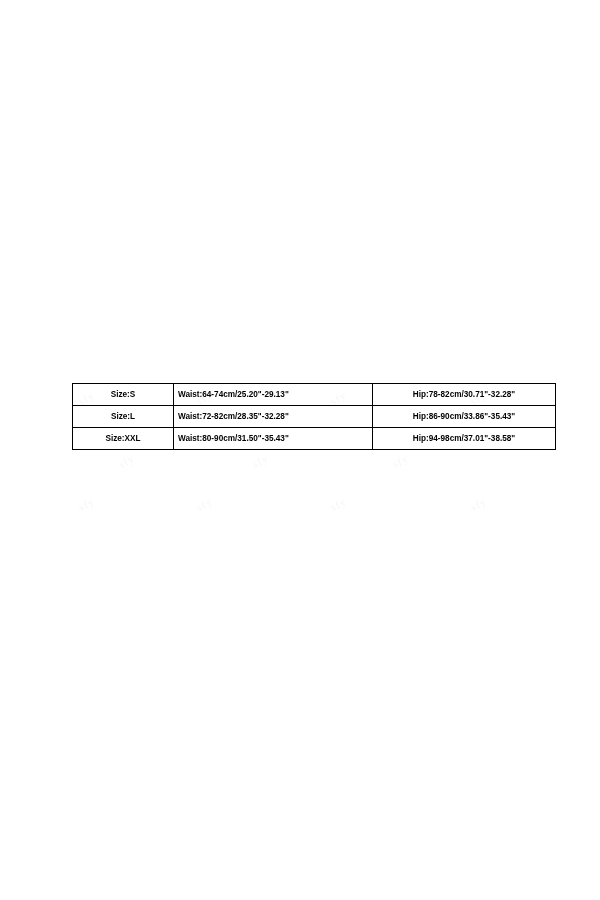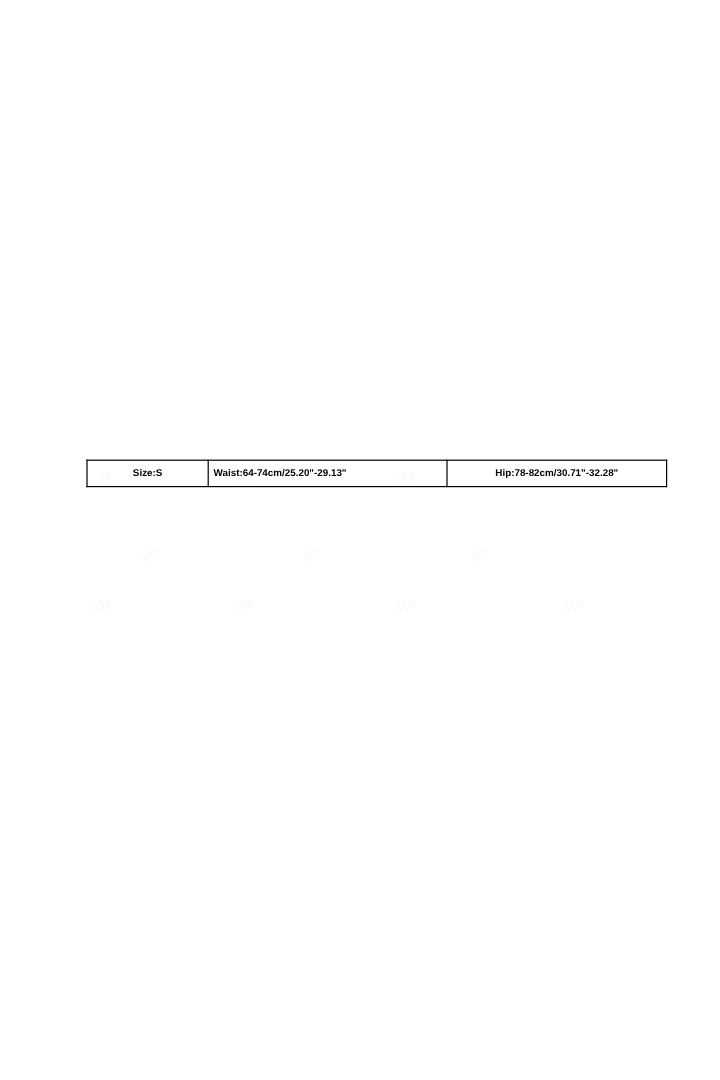--- a/index.html
+++ b/index.html
@@ -74,20 +74,30 @@
 <body>
 
 <div class="size-chart-wrap">
   <table class="size-table">
     <tbody>
       <tr>
         <td class="col-size">Size:S</td>
         <td class="col-waist">Waist:64-74cm/25.20"-29.13"</td>
         <td class="col-hip">Hip:78-82cm/30.71"-32.28"</td>
       </tr>
+      <tr>
+        <td class="col-size">Size:L</td>
+        <td class="col-waist">Waist:72-82cm/28.35"-32.28"</td>
+        <td class="col-hip">Hip:86-90cm/33.86"-35.43"</td>
+      </tr>
+      <tr>
+        <td class="col-size">Size:XXL</td>
+        <td class="col-waist">Waist:80-90cm/31.50"-35.43"</td>
+        <td class="col-hip">Hip:94-98cm/37.01"-38.58"</td>
+      </tr>
     </tbody>
   </table>
 </div>
 
 <div id="watermark-layer">
     <div class="watermark" style="left: 78px; top: 392px;">sfy</div>
     <div class="watermark" style="left: 196px; top: 392px;">sfy</div>
     <div class="watermark" style="left: 330px; top: 392px;">sfy</div>
     <div class="watermark" style="left: 470px; top: 392px;">sfy</div>
     <div class="watermark" style="left: 118px; top: 455px;">sfy</div>

